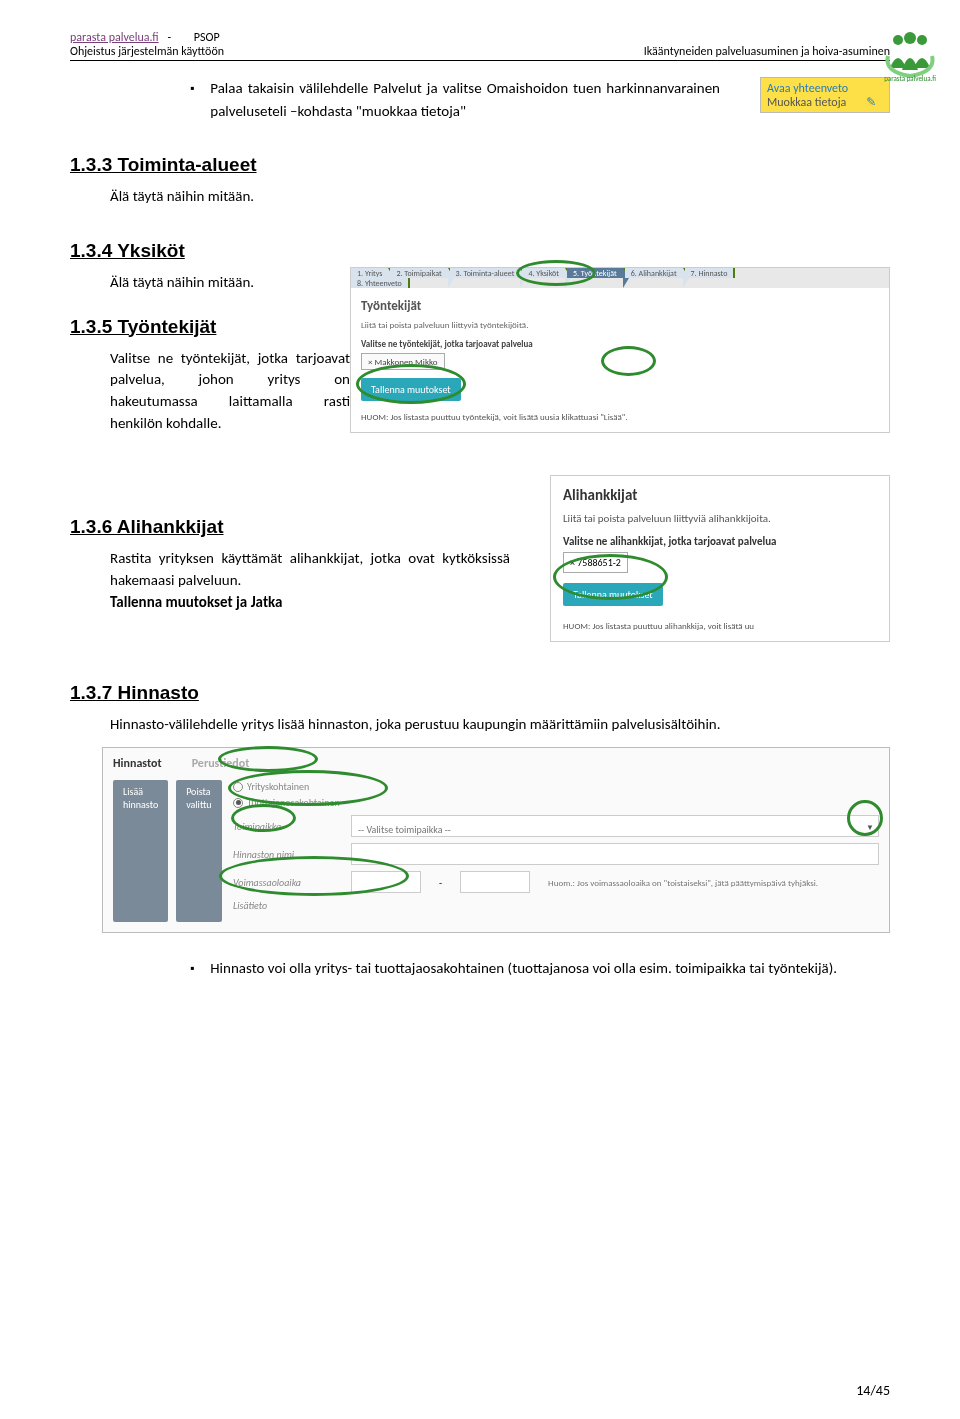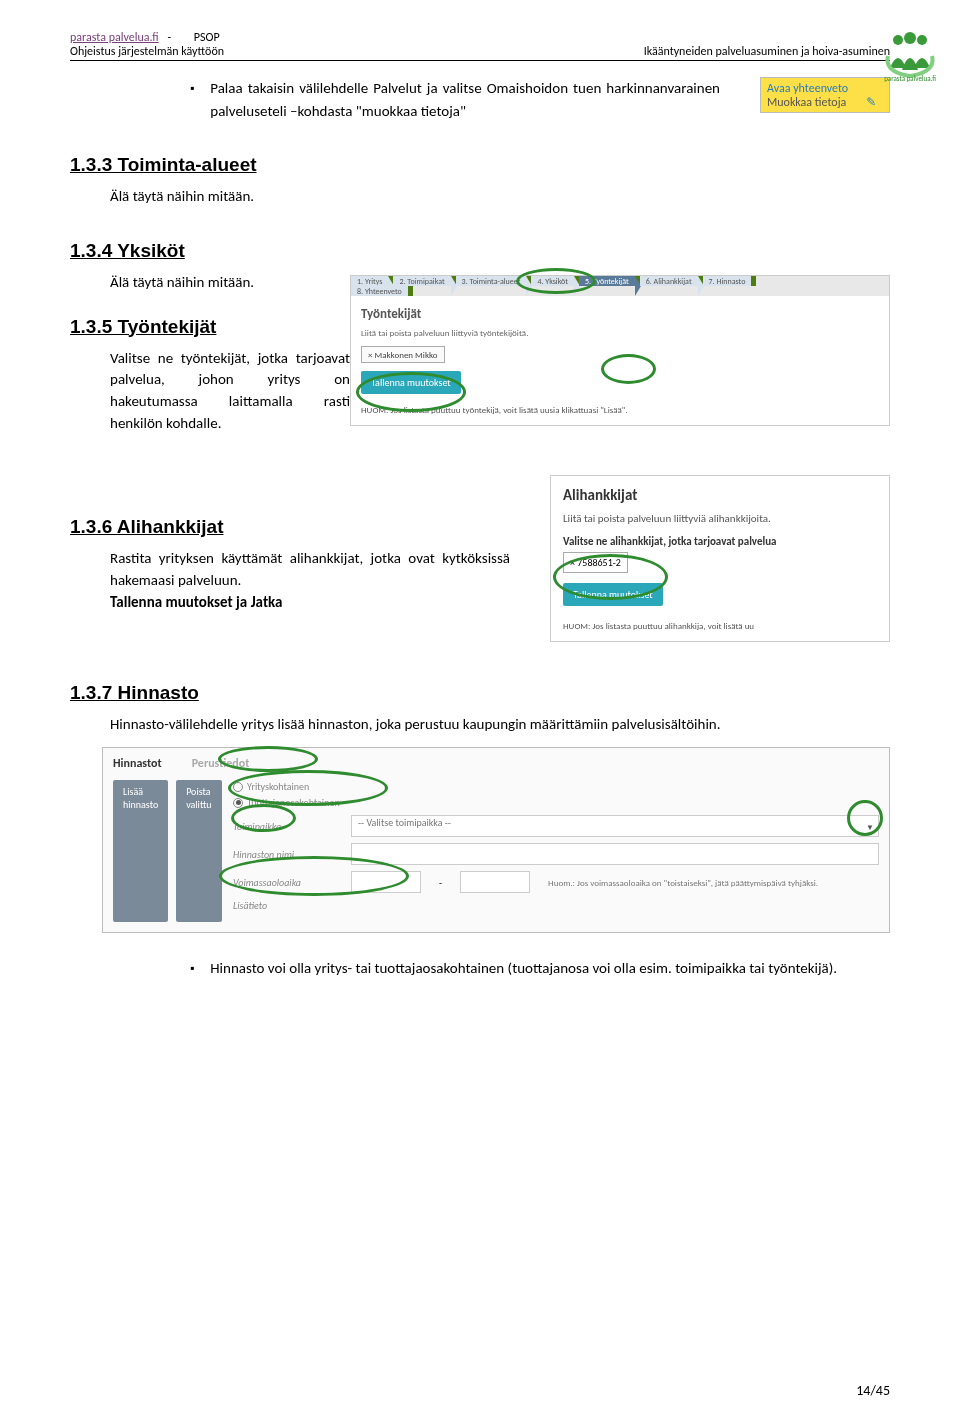--- a/index.html
+++ b/index.html
@@ -91,21 +91,21 @@
     color: #444;
     position: relative;
   }
   .shot-tabs {
     display: flex;
     background: #e8e8e8;
     font-size: 8px;
   }
   .tab {
     padding: 0 6px;
-    border-right: 5px solid #4d7c0f;
+    border-right: 2px solid #4d7c0f;
     position: relative;
     background: #d9e3ed;
     color: #555;
   }
   .tab.arrow::after {
     content: "";
     position: absolute;
     right: -6px; top: 0;
     border-top: 10px solid transparent;
     border-bottom: 10px solid transparent;
@@ -168,21 +168,21 @@
   
   .shot-hin { border:1px solid #bbb; background:#fafafa; font-size:11px; position:relative; margin-left:32px; margin-top:12px;}
   .hin-tabs { display:flex; gap:30px; padding:8px 10px 0 10px; font-size:12px; }
   .hin-tab { font-weight:bold; color:#333; }
   .hin-tab.dim { color:#aaa; position:relative;}
   .hin-cols { display:flex; }
   .hin-left { width:120px; padding:10px; display:flex; flex-direction:row; gap:8px;}
   .hin-right { flex:1; padding:4px 10px 14px 10px; }
   .hin-row { display:flex; align-items:center; gap:18px; margin:6px 0; font-size:10px;}
   .hin-label { width:100px; color:#888; font-size:10px;font-style:italic;}
-  .hin-input { flex:1; border:1px solid #ccc; background:#fff; height:22px; display:flex; align-items:flex-start; padding:0 6px; color:#777; font-size:10px; position:relative;}
+  .hin-input { flex:1; border:1px solid #ccc; background:#fff; height:22px; display:flex; align-items:flex-end; padding:0 6px; color:#777; font-size:10px; position:relative;}
   .hin-input.sm { width:70px; flex:none;}
   .radio { display:flex; align-items:center; gap:4px; color:#888; font-size:10px; }
   .radio-dot { width:10px; height:10px; border:1px solid #888; border-radius:50%; display:inline-flex; align-items:center; justify-content:center; }
   .radio-dot.on::after { content:""; width:5px; height:5px; background:#555; border-radius:50%; }
   .caret-dn { position:absolute; right:4px; top:6px; font-size:8px; color:#555;}
 
   .page-num { position:absolute; bottom:20px; right:70px; font-size:14px; }
 </style>
 </head>
 <body>
@@ -252,20 +252,21 @@
           <div class="tab active arrow">5. Työntekijät</div>
           <div class="tab arrow">6. Alihankkijat</div>
           <div class="tab">7. Hinnasto</div>
         </div>
         <div class="shot-tabs">
           <div class="tab">8. Yhteenveto</div>
         </div>
         <div class="shot-body">
           <div class="shot-h">Työntekijät</div>
           <div class="shot-sub">Liitä tai poista palveluun liittyviä työntekijöitä.</div>
+          <div class="shot-bold9">Valitse ne työntekijät, jotka tarjoavat palvelua</div>
           <div class="chip">× Makkonen Mikko</div><br>
           <div class="btn-teal">Tallenna muutokset</div>
           <div class="shot-note">HUOM: Jos listasta puuttuu työntekijä, voit lisätä uusia klikattuasi "Lisää".</div>
         </div>
 
         <div class="green-circle" style="top:-8px; left:165px; width:80px; height:26px;"></div>
         <div class="green-circle" style="top:78px; left:250px; width:55px; height:30px;"></div>
         <div class="green-circle" style="top:96px; left:5px; width:110px; height:40px;"></div>
       </div>
     </div>

